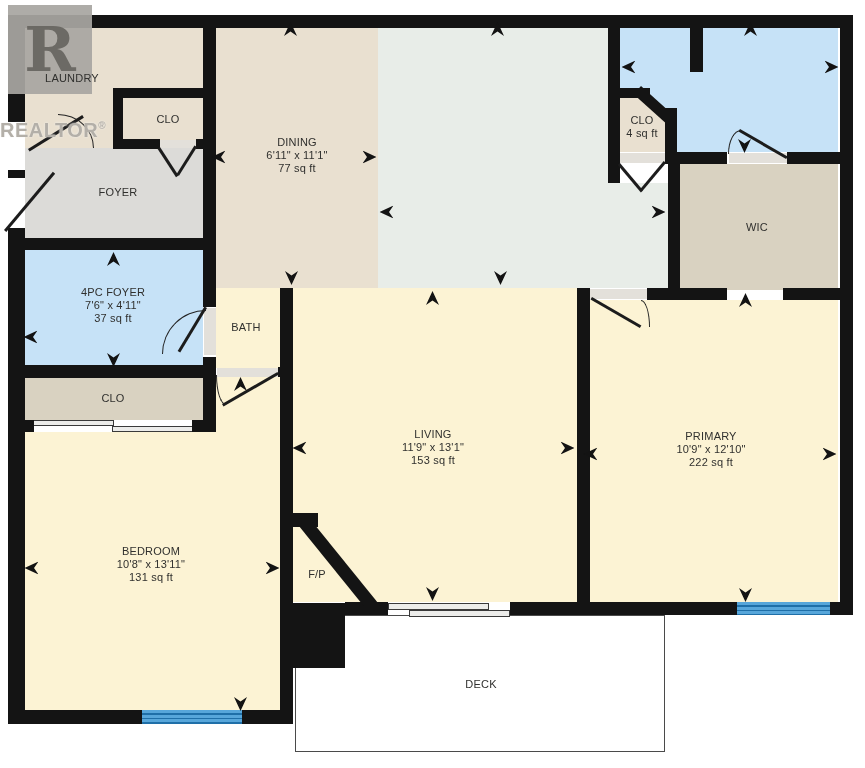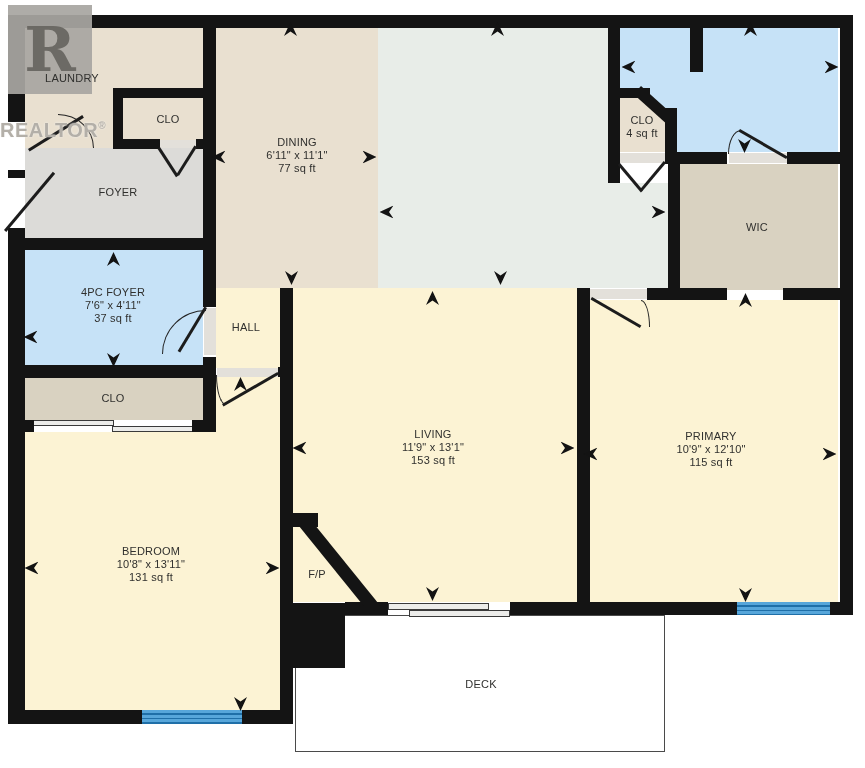--- a/index.html
+++ b/index.html
@@ -62,34 +62,34 @@
   </div>
   <div class="lbl" style="left:682px;top:221px;width:150px">
     <div>WIC</div>
   </div>
   <div class="lbl" style="left:38px;top:286px;width:150px">
     <div>4PC FOYER</div>
     <div>7'6" x 4'11"</div>
     <div>37 sq ft</div>
   </div>
   <div class="lbl" style="left:171px;top:321px;width:150px">
-    <div>HALL</div>
+    <div>BATH</div>
   </div>
   <div class="lbl" style="left:38px;top:392px;width:150px">
     <div>CLO</div>
   </div>
   <div class="lbl" style="left:358px;top:428px;width:150px">
     <div>LIVING</div>
     <div>11'9" x 13'1"</div>
     <div>153 sq ft</div>
   </div>
   <div class="lbl" style="left:636px;top:430px;width:150px">
     <div>PRIMARY</div>
     <div>10'9" x 12'10"</div>
-    <div>115 sq ft</div>
+    <div>222 sq ft</div>
   </div>
   <div class="lbl" style="left:76px;top:545px;width:150px">
     <div>BEDROOM</div>
     <div>10'8" x 13'11"</div>
     <div>131 sq ft</div>
   </div>
   <div class="lbl" style="left:287px;top:568px;width:60px">
     <div>F/P</div>
   </div>
   <div class="lbl" style="left:406px;top:678px;width:150px">

